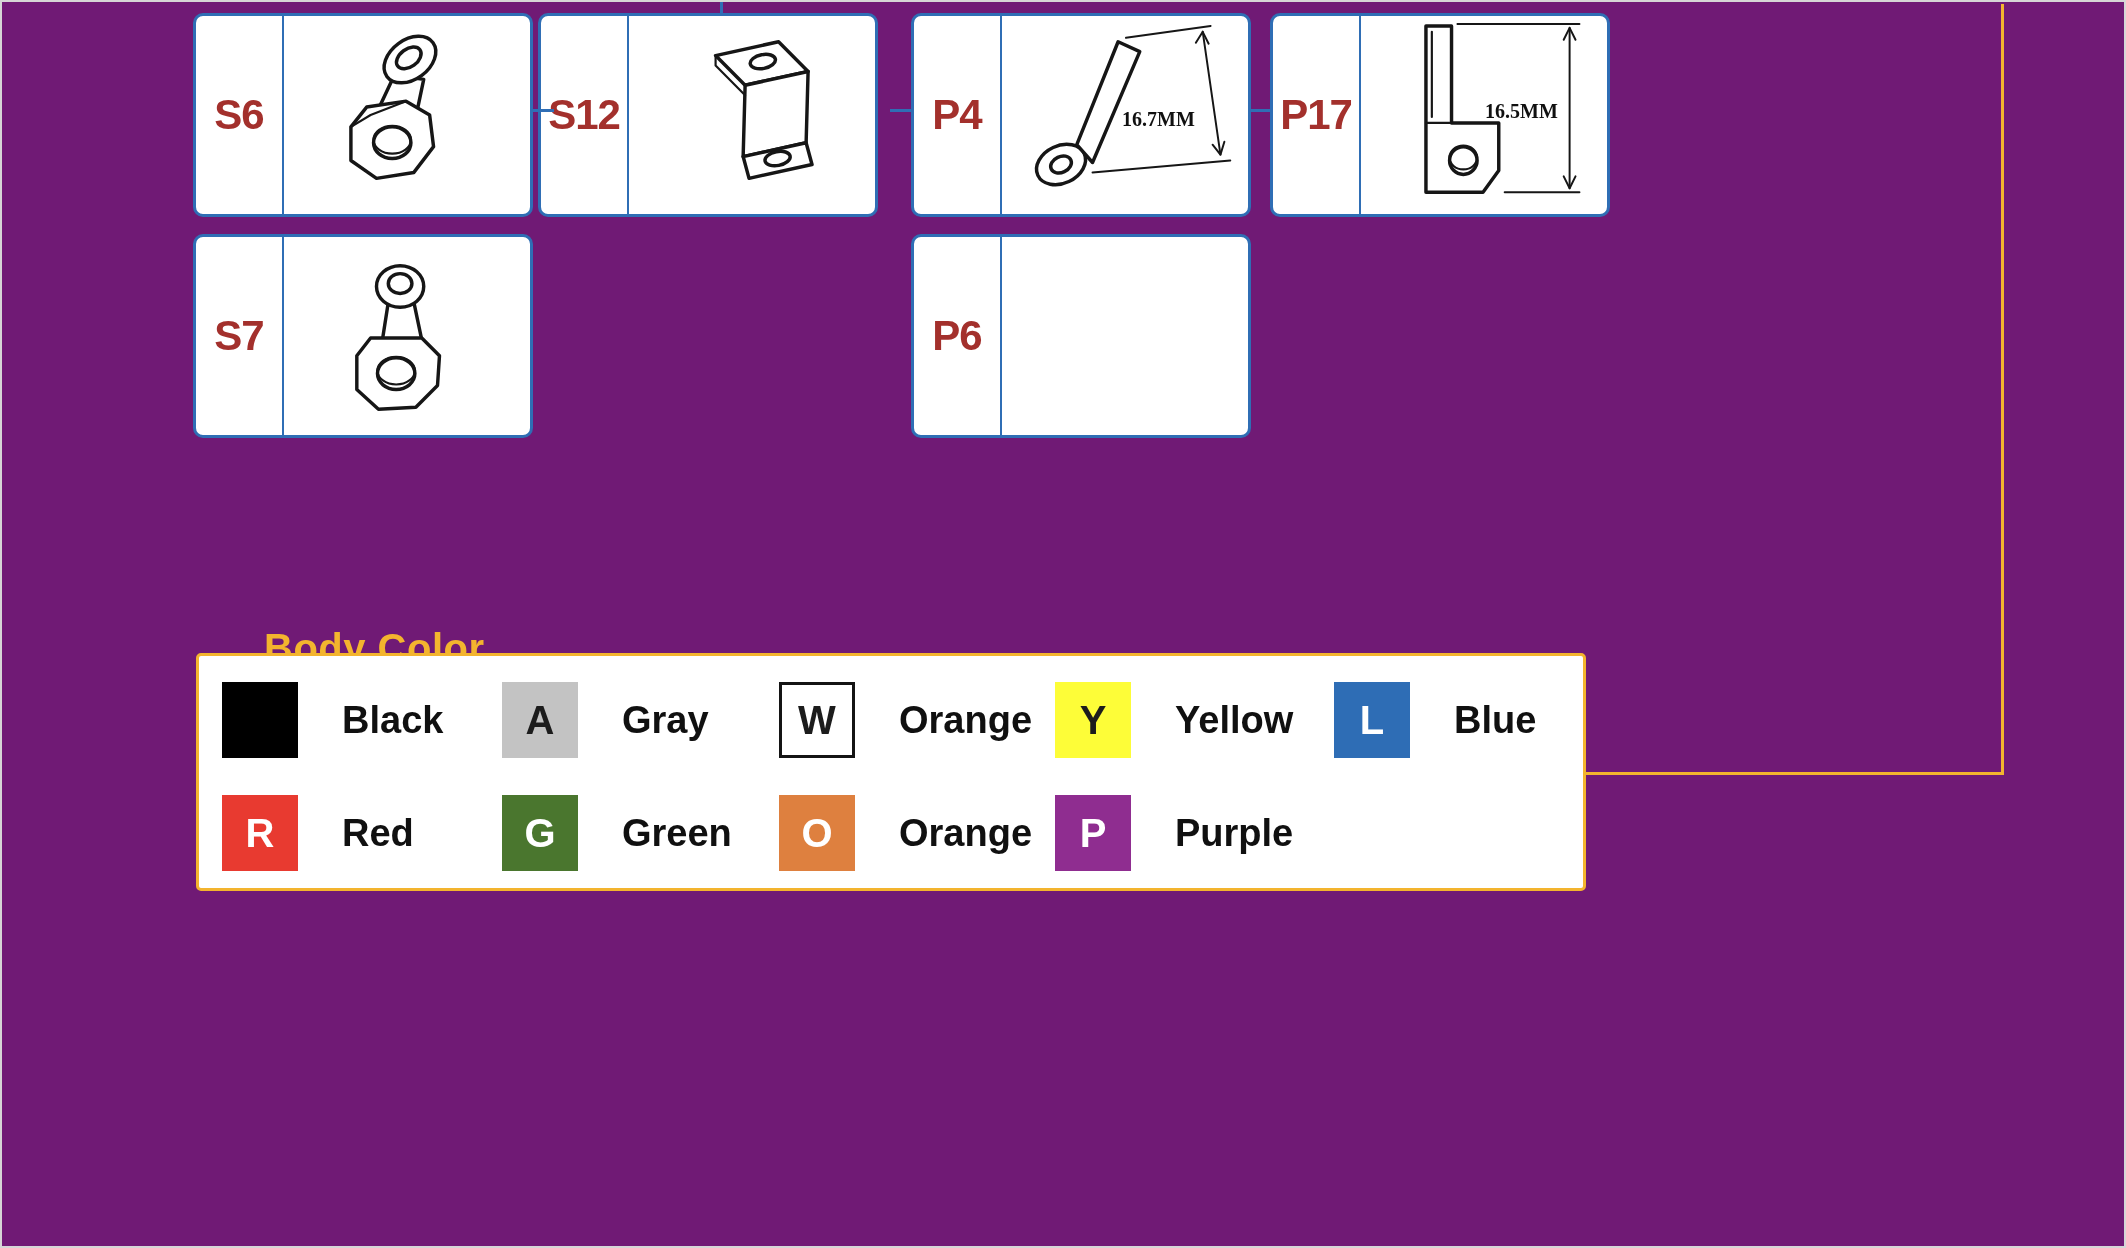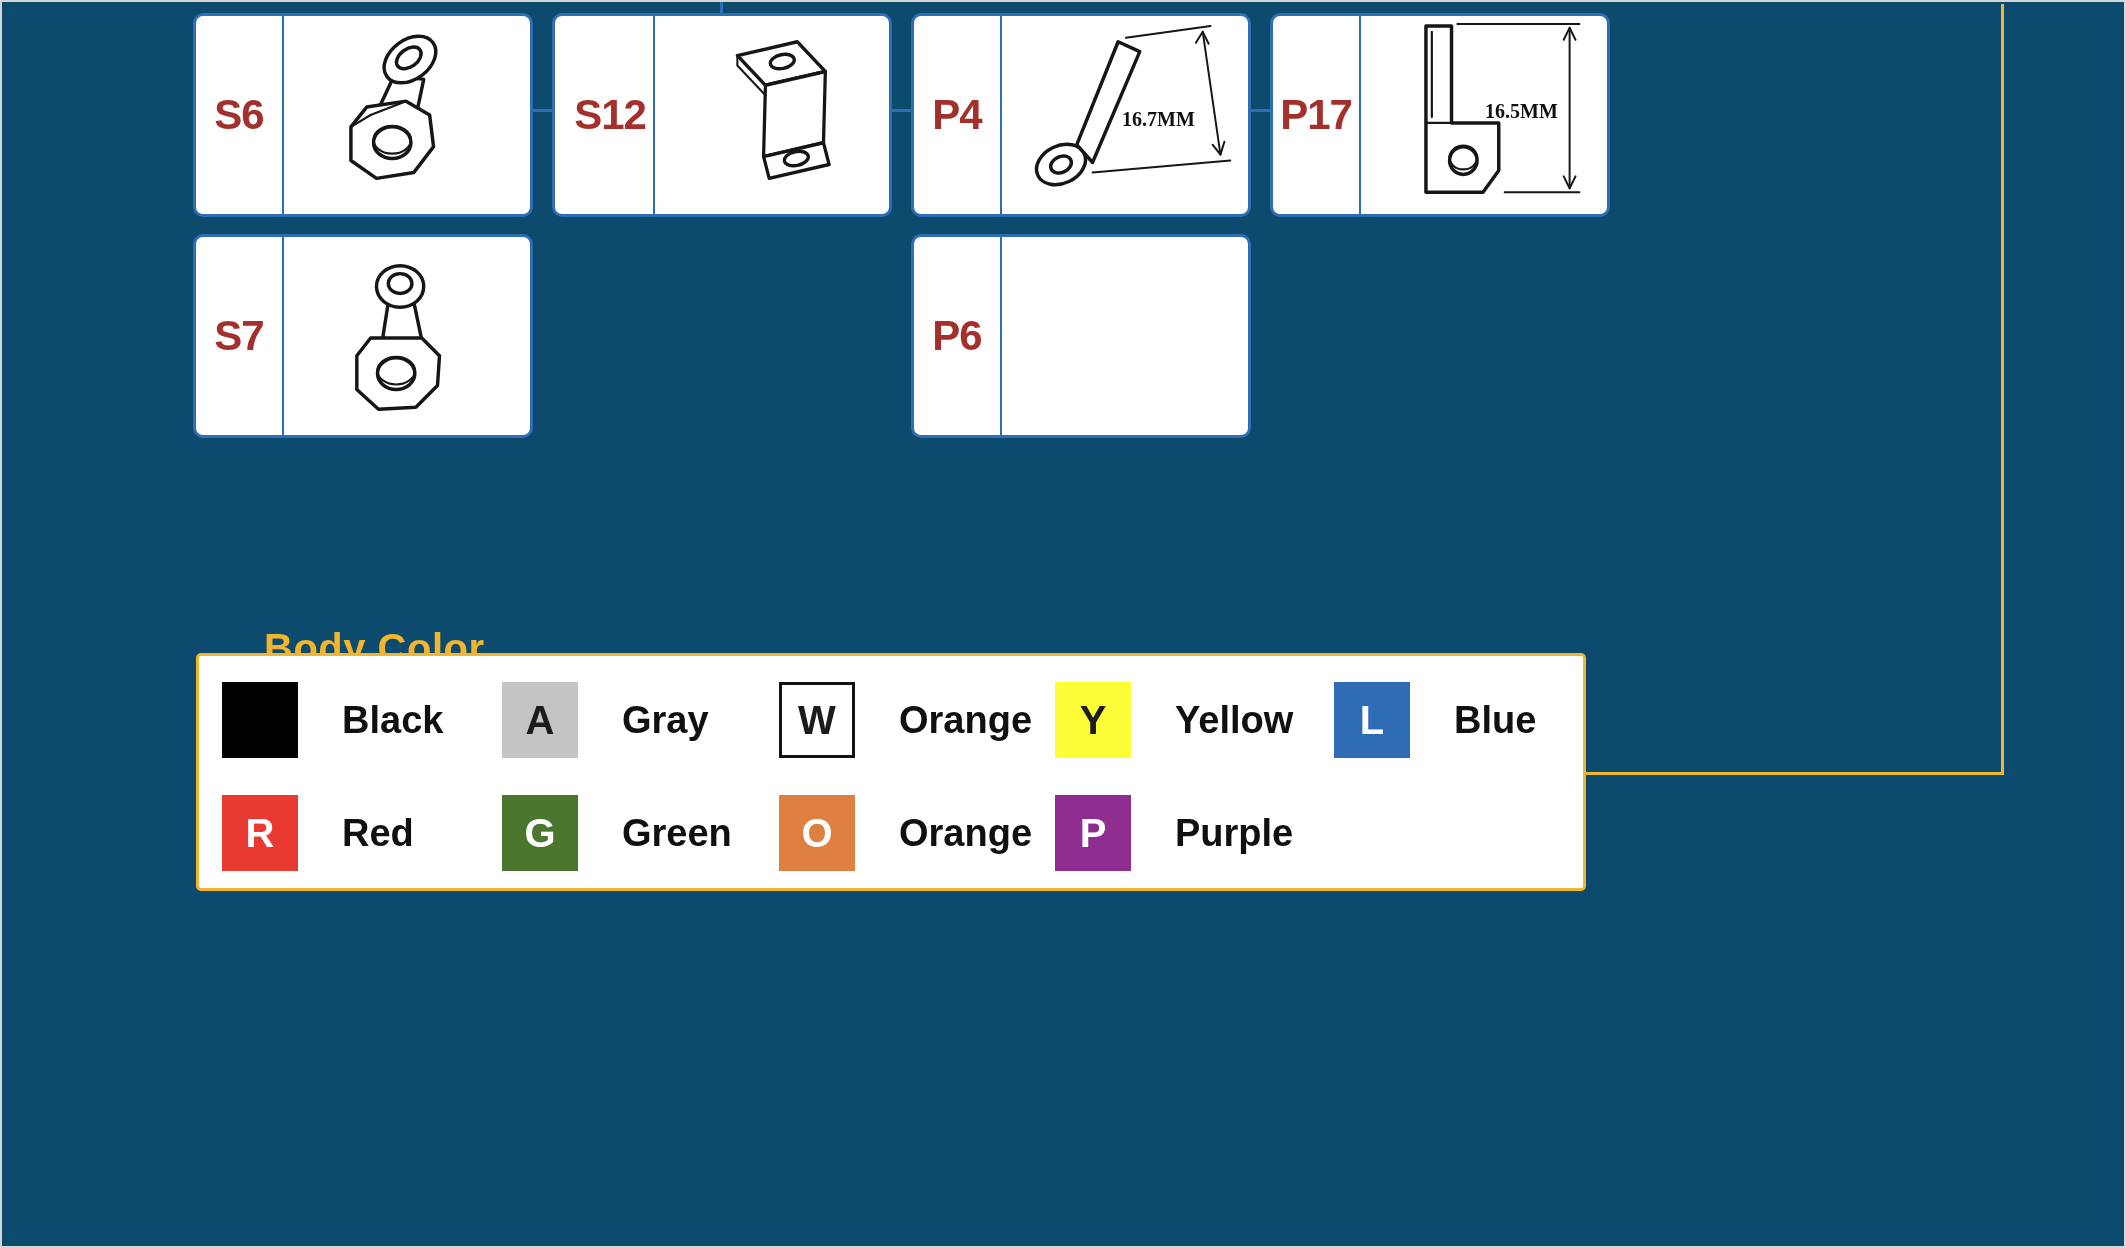--- a/index.html
+++ b/index.html
@@ -1,20 +1,20 @@
 <!DOCTYPE html>
 <html><head>
 <meta charset="utf-8">
 <style>
   * { margin:0; padding:0; box-sizing:border-box; }
   html,body { background:#ffffff; }
   body { font-family:"Liberation Sans", sans-serif; }
   .page {
     position:relative; width:2126px; height:1248px;
-    background:#0c4a6e; border:2px solid #d6d6d6; overflow:hidden;
+    background:#701a75; border:2px solid #d6d6d6; overflow:hidden;
   }
   
   .part-box {
     position:absolute; width:340px; height:204px;
     border:3px solid #2f6eb5; border-radius:10px;
     display:flex; background:#fff;
   }
   .part-label {
     width:88px; border-right:2px solid #2f6eb5;
     display:flex; align-items:center; justify-content:center;
@@ -70,21 +70,21 @@
           <ellipse class="art" cx="128" cy="42" rx="14" ry="9"></ellipse>
         </g>
         <path class="art" d="M84 92 L124 86 L148 100 L152 132 L132 158 L94 164 L68 146 L68 112 Z"></path>
         <path class="artline" d="M68 112 L88 100 L124 86"></path>
         <ellipse class="art" cx="110" cy="128" rx="19" ry="16"></ellipse>
         <ellipse class="artline" cx="110" cy="125" rx="19" ry="14"></ellipse>
       </svg>
     </div>
   </div>
 
-  <div class="part-box" style="left:550px; top:11px;padding-left:12px;">
+  <div class="part-box" style="left:536px; top:11px;">
     <div class="part-label">S12</div>
     <div class="part-art">
       <svg viewBox="0 0 250 200" preserveAspectRatio="none">
         <path class="art" d="M88 40 L152 26 L182 56 L118 70 Z"></path>
         <ellipse class="art" cx="136" cy="46" rx="13" ry="7" transform="rotate(-11 136 46)"></ellipse>
         <path class="art" d="M118 70 L182 56 L180 128 L116 142 Z"></path>
         <path class="art" d="M116 142 L180 128 L186 150 L122 164 Z"></path>
         <ellipse class="art" cx="151" cy="144" rx="13" ry="7" transform="rotate(-11 151 144)"></ellipse>
         <path class="artline" d="M88 40 L88 50 L118 80"></path>
       </svg>

